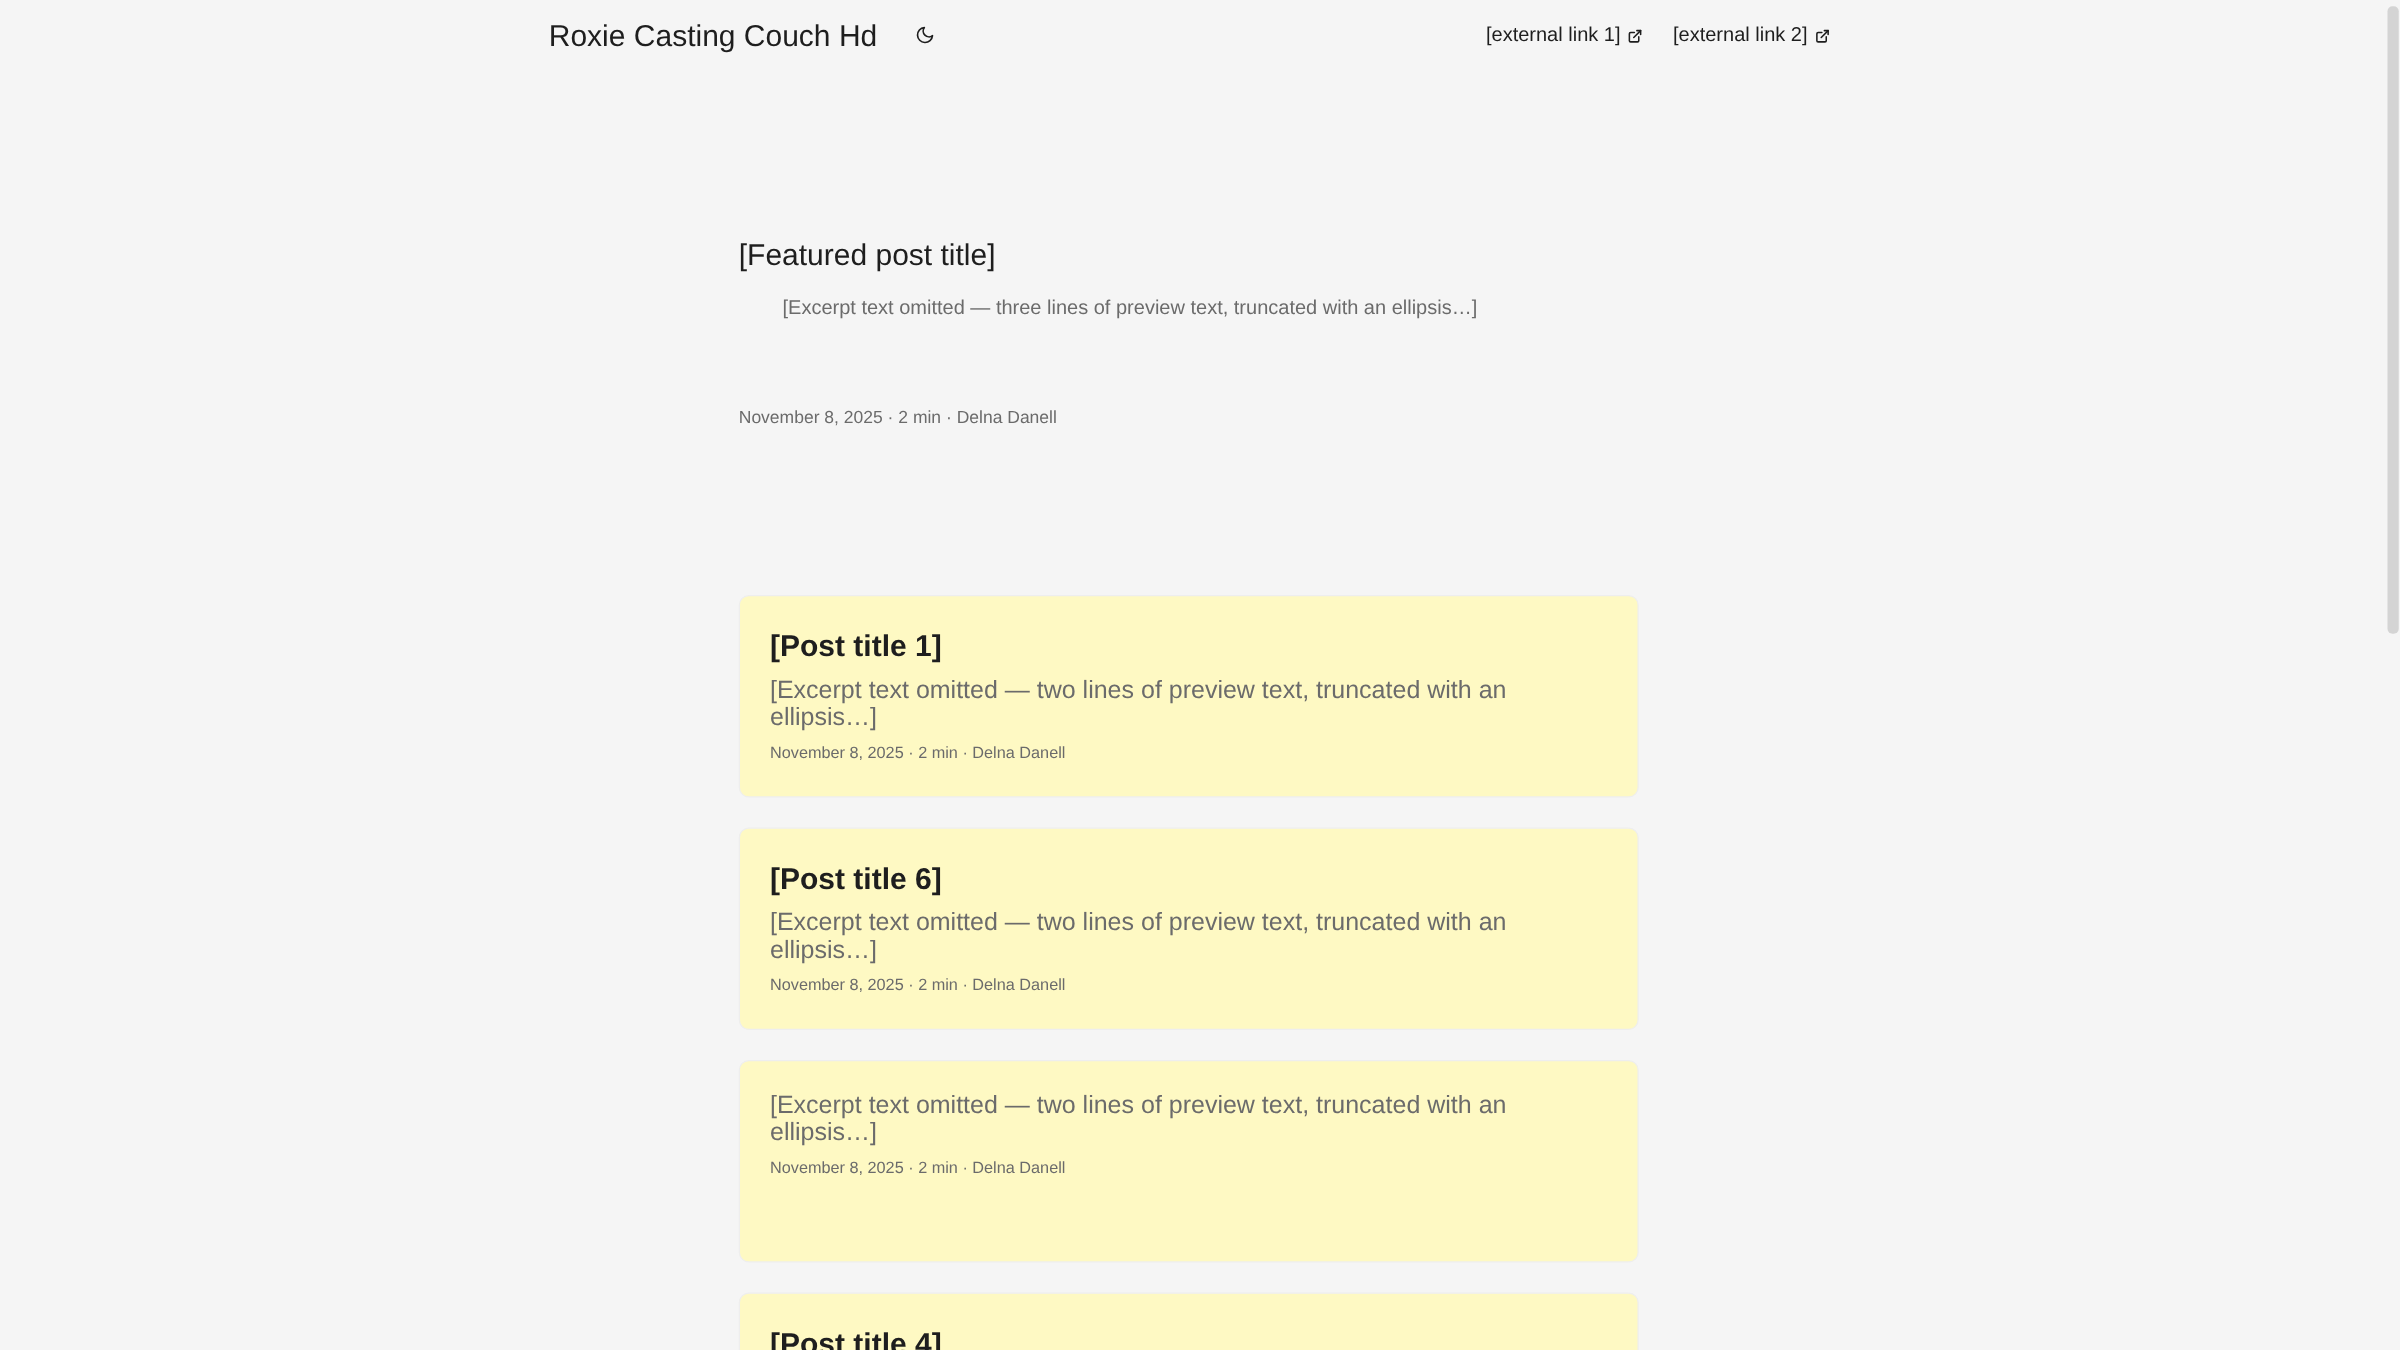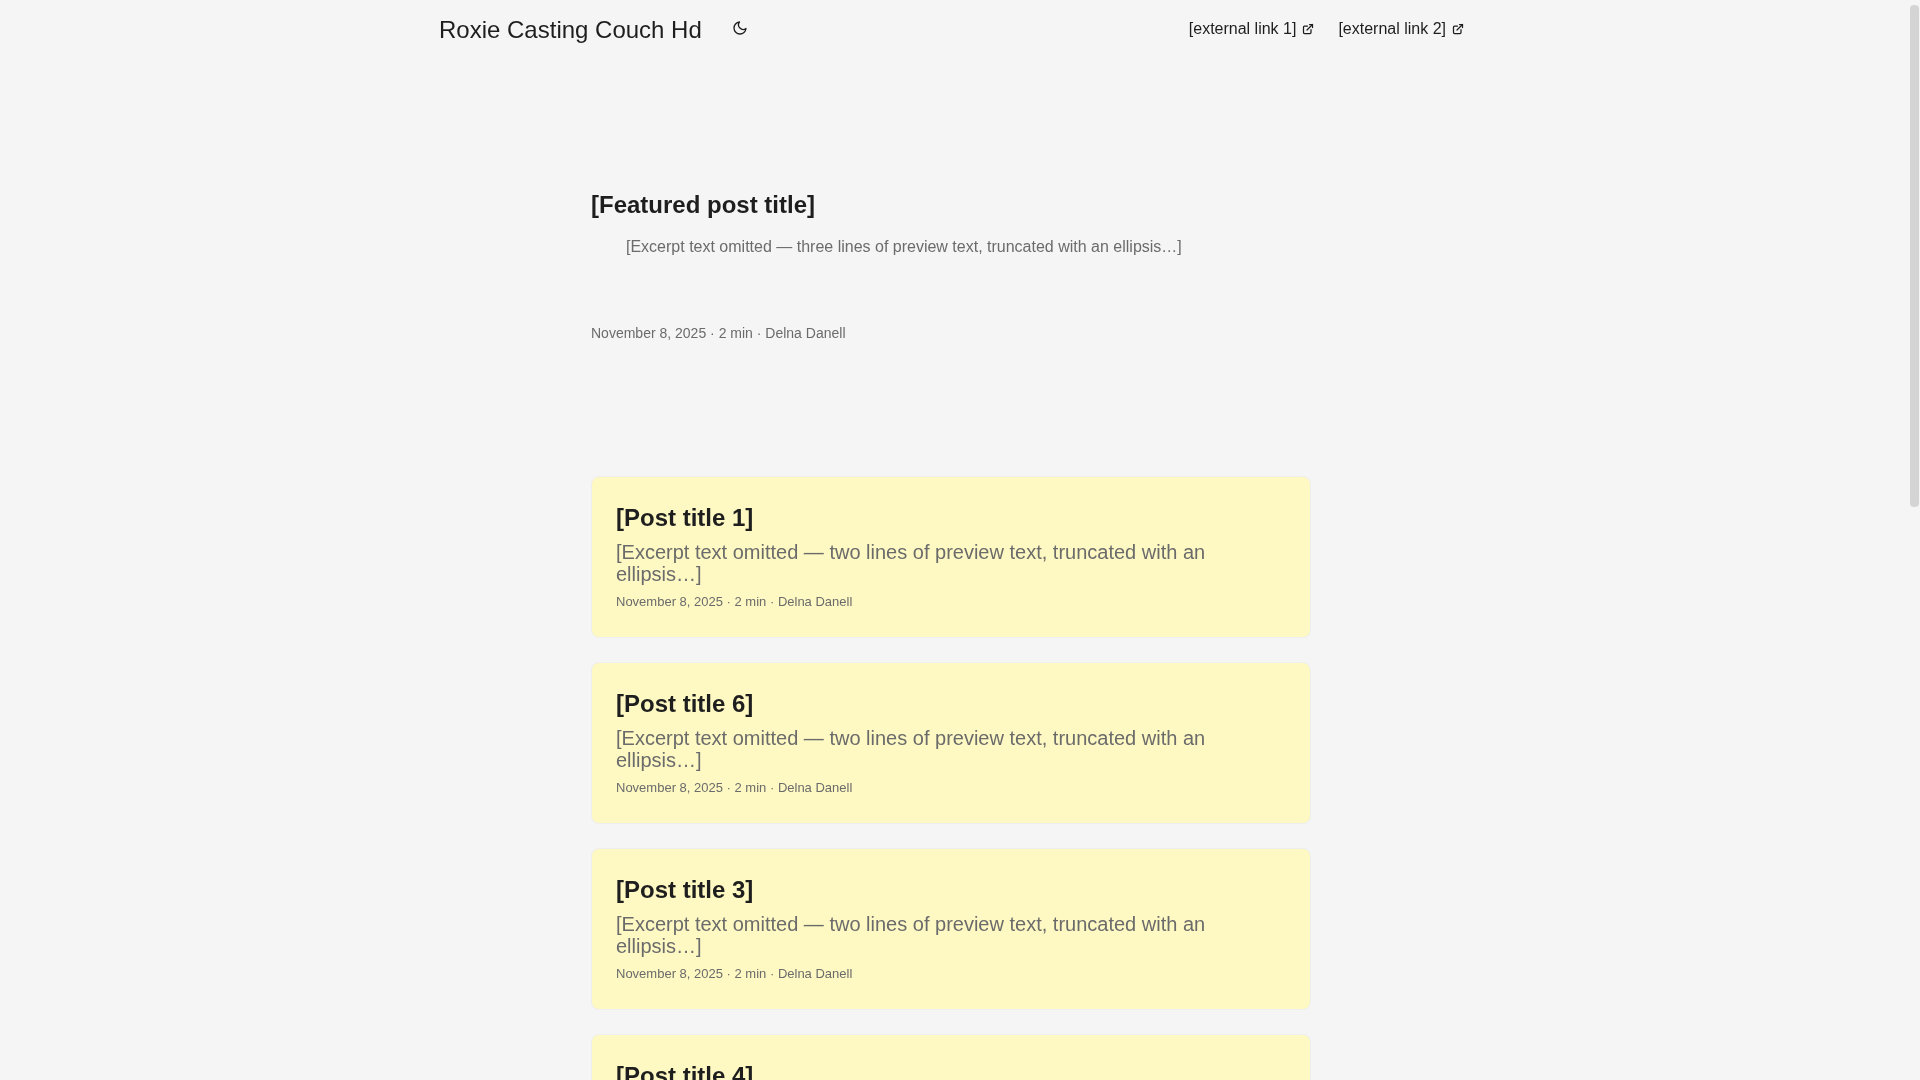--- a/index.html
+++ b/index.html
@@ -58,21 +58,21 @@
     .ext-icon { width: 12px; height: 12px; display: inline-flex; }
 
     .first-entry {
       position: absolute;
       left: 591px;
       top: 190px;
       width: 700px;
     }
     .first-entry .title {
       font-size: 24px;
-      font-weight: 700;
+      font-weight: 400;
       line-height: 30px;
       color: #1e1e1e;
       margin-bottom: 14px;
     }
     .first-entry .excerpt {
       font-size: 16px;
       line-height: 25.6px;
       color: #6b6b6b;
       height: 77px;
       overflow: hidden;
@@ -194,21 +194,20 @@
 
   <article class="post-card">
     <h2 class="title">[Post title 6]</h2>
     <p class="excerpt">[Excerpt text omitted — two lines of preview text, truncated with an ellipsis…]</p>
     <div class="meta">
       <span>November 8, 2025</span><span> · </span><span>2 min</span><span> · </span><span>Delna Danell</span>
     </div>
   </article>
 
   <article class="post-card">
-    <h2 class="title">[Post title 3]</h2>
     <p class="excerpt">[Excerpt text omitted — two lines of preview text, truncated with an ellipsis…]</p>
     <div class="meta">
       <span>November 8, 2025</span><span> · </span><span>2 min</span><span> · </span><span>Delna Danell</span>
     </div>
   </article>
 
   <article class="post-card">
     <h2 class="title">[Post title 4]</h2>
   </article>
 </main>

